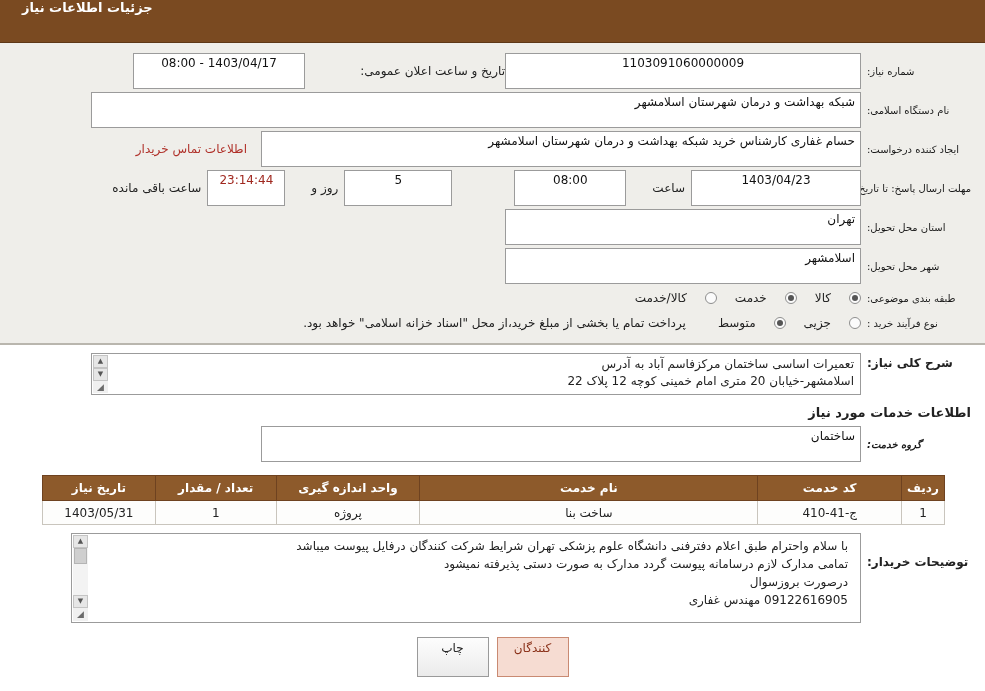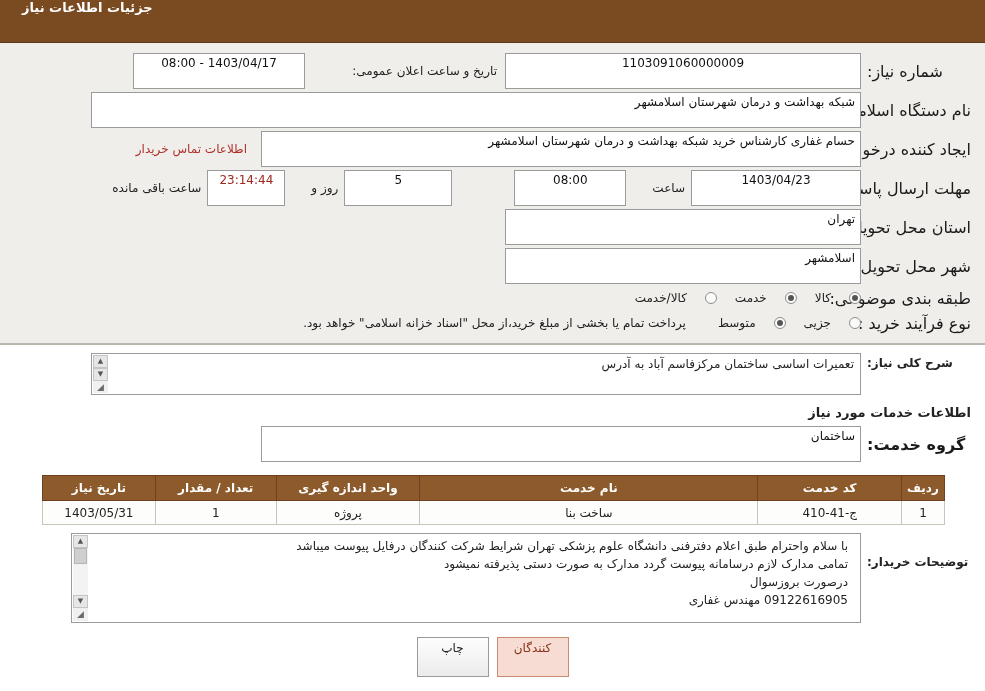--- a/index.html
+++ b/index.html
@@ -73,47 +73,47 @@
   }
   .row {
     display: flex;
     align-items: center;
     margin-bottom: 3px;
     min-height: 22px;
   }
   .lbl {
     width: 110px;
     text-align: left;
-    font-size: 16px;
+    font-size: 10px;
     color: #1a1a1a;
     padding-left: 6px;
     white-space: nowrap;
     flex: 0 0 auto;
   }
-  .lbl.bold { font-weight: bold; }
+  .lbl.bold { font-weight: bold; font-style: italic; }
   .fld {
     border: 1px solid #9b9b9b;
     background: #fff;
     height: 36px;
     line-height: 18px;
     padding: 0 5px;
     font-size: 12px;
     color: #111;
     text-align: center;
     overflow: hidden;
     white-space: nowrap;
   }
 
   .w-need-no { width: 356px; }
   .w-org { width: 770px; text-align: right; }
   .w-creator { width: 600px; text-align: right; }
   .w-prov { width: 356px; text-align: right; }
   .w-city { width: 356px; text-align: right; }
 
-  .pubdate-lbl { width: 200px; text-align: right; padding-right: 8px; font-size: 12px;}
+  .pubdate-lbl { width: 200px; text-align: right; font-size: 12px;}
   .w-pubdate { width: 172px; }
 
   .link {
     color: #b0312a;
     font-size: 12px;
     margin-right: 14px;
     cursor: pointer;
     white-space: nowrap;
   }
 
@@ -380,20 +380,21 @@
         </div>
       </div>
       <div class="note">پرداخت تمام یا بخشی از مبلغ خرید،از محل "اسناد خزانه اسلامی" خواهد بود.</div>
     </div>
   </div>
 
   <div class="desc-wrap">
     <div class="desc-lbl">شرح کلی نیاز:</div>
     <div class="textarea">
       <div>تعمیرات اساسی ساختمان مرکزفاسم آباد به آدرس</div>
+      <div>اسلامشهر-خیابان 20 متری امام خمینی کوچه 12 پلاک 22</div>
       <div class="scrollbar">
         <div class="sb-btn">▲</div>
         <div class="sb-track"></div>
         <div class="sb-btn">▼</div>
         <div class="sb-resize">◢</div>
       </div>
     </div>
   </div>
 
   <div class="section-title">اطلاعات خدمات مورد نیاز</div>

